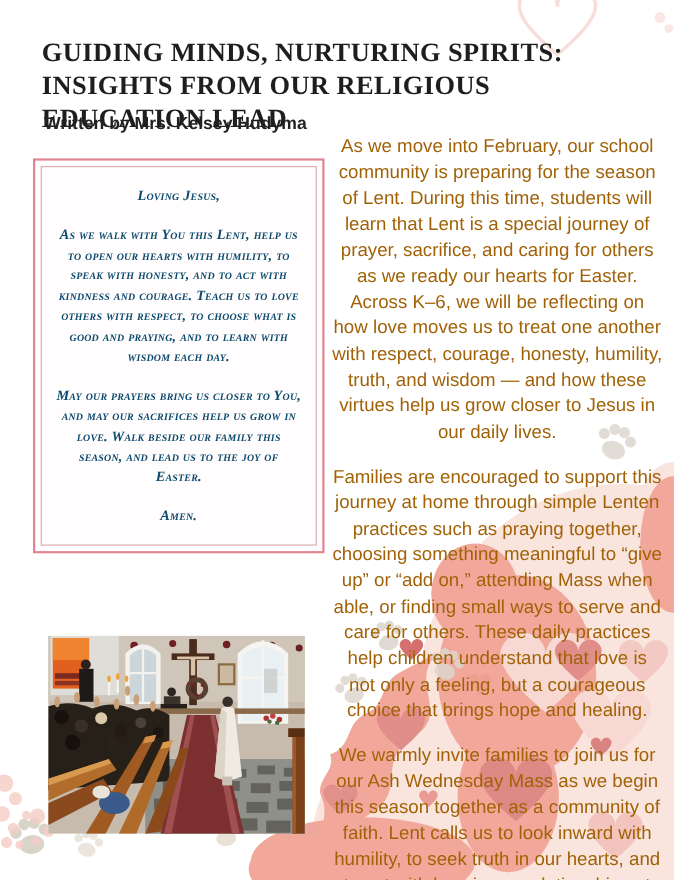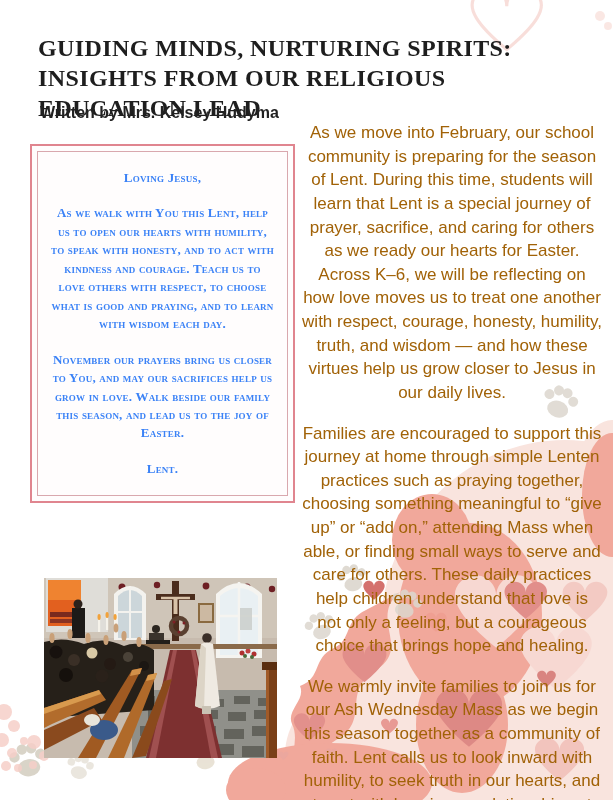--- a/index.html
+++ b/index.html
@@ -10,21 +10,21 @@
 
   .title{position:absolute;left:38px;top:33px;width:552px;
          font-family:"Liberation Serif",serif;font-weight:700;font-size:24px;
          line-height:1.26;letter-spacing:0.4px;color:#1e1e1e;}
   .byline{position:absolute;left:40px;top:104px;font-size:16px;font-weight:700;color:#222;text-align:right;}
 
   .prayer-box{position:absolute;left:30px;top:144px;width:265px;box-sizing:border-box;
               border:2px solid #e0858f;background:#fffdfd;}
   .prayer-inner{margin:5px;border:1px solid #d9a8ae;padding:17px 13px;}
   .prayer-text{font-family:"Liberation Serif",serif;font-variant:small-caps;font-weight:700;
-               font-size:13px;line-height:1.42;letter-spacing:0.2px;color:#3b82f6;text-align:center;}
+               font-size:13px;line-height:1.42;letter-spacing:0.2px;color:#0c4a6e;text-align:center;font-style:italic;}
   .prayer-text p{margin:0 0 17px;}
   .prayer-text p:last-child{margin-bottom:0;}
 
   .photo{position:absolute;left:43px;top:578px;width:235px;height:180px;}
   .photo svg{display:block;}
 
   .article{position:absolute;left:302px;top:121px;width:300px;text-align:center;
            font-size:17px;line-height:1.39;color:#a16207;}
   .article p{margin:0 0 17px;}
 </style>
@@ -109,22 +109,22 @@
   <div class="content">
 
     <div class="title">GUIDING MINDS, NURTURING SPIRITS: INSIGHTS FROM OUR RELIGIOUS EDUCATION LEAD</div>
     <div class="byline">Written by Mrs. Kelsey Hudyma</div>
 
     <div class="prayer-box">
       <div class="prayer-inner">
         <div class="prayer-text">
             <p>Loving Jesus,</p>
             <p>As we walk with You this Lent, help us to open our hearts with humility, to speak with honesty, and to act with kindness and courage. Teach us to love others with respect, to choose what is good and praying, and to learn with wisdom each day.</p>
-            <p>November our prayers bring us closer to You, and may our sacrifices help us grow in love. Walk beside our family this season, and lead us to the joy of Easter.</p>
-            <p>Lent.</p>
+            <p>May our prayers bring us closer to You, and may our sacrifices help us grow in love. Walk beside our family this season, and lead us to the joy of Easter.</p>
+            <p>Amen.</p>
           </div>
       </div>
     </div>
 
     <div class="photo">
       <svg width="235" height="180" viewBox="0 0 233 180">
 
         <rect x="0" y="0" width="233" height="180" fill="#c7bbae"></rect>
         <rect x="0" y="0" width="233" height="60" fill="#cfc5b8"></rect>
 

